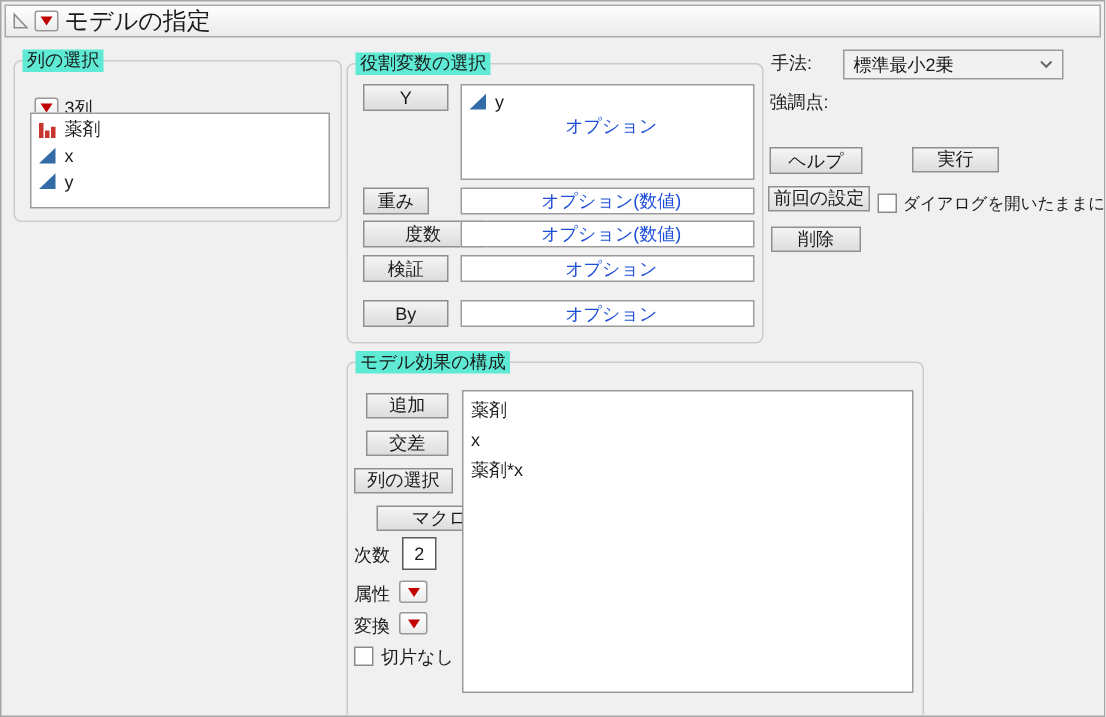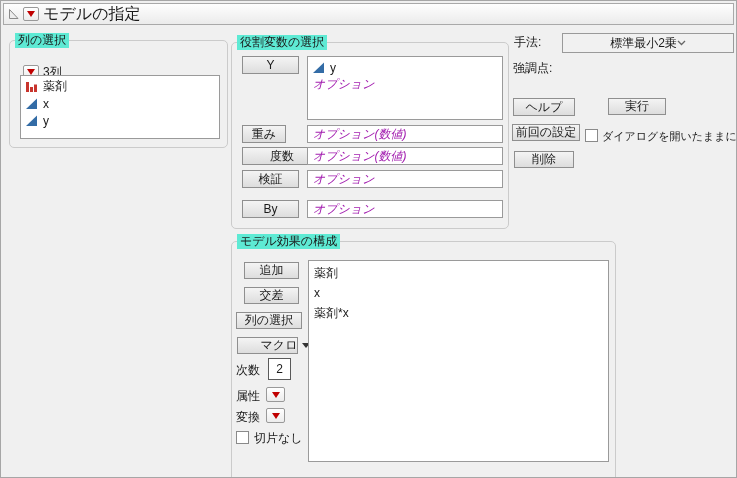--- a/index.html
+++ b/index.html
@@ -22,21 +22,21 @@
   .tri-red{width:0;height:0;border-left:4px solid transparent;border-right:4px solid transparent;border-top:6px solid #c00000;}
   .tri-dark{width:0;height:0;border-left:4px solid transparent;border-right:4px solid transparent;border-top:5px solid #333;margin-left:5px;}
   .groupbox{position:absolute;box-sizing:border-box;border:1px solid #cbcbcb;border-radius:5px;}
   .glabel{position:absolute;top:-8px;left:5px;background:#5eead4;padding:0 3px;line-height:15px;white-space:nowrap;}
   .btn{
     position:absolute;box-sizing:border-box;border:1px solid #8f8f8f;
     background:linear-gradient(#f4f4f4,#dddddd);
     display:flex;align-items:center;justify-content:center;white-space:nowrap;cursor:default;
   }
   .white-box{position:absolute;box-sizing:border-box;background:#ffffff;border:1px solid #9a9a9a;overflow:hidden;}
-  .ph{color:#a21caf;font-style:italic;white-space:nowrap;}
+  .ph{color:#1d4ed8;white-space:nowrap;text-align:center;}
   .ph-line{line-height:17px;padding-left:5px;}
   .col-item{display:flex;align-items:center;gap:5px;height:17px;padding-left:4px;white-space:nowrap;}
   .fx-item{line-height:20px;padding-left:5px;white-space:nowrap;}
   .dd{
     position:absolute;box-sizing:border-box;background:#f1f1f1;border:1px solid #9a9a9a;
     display:flex;align-items:center;justify-content:space-between;padding:0 6px;white-space:nowrap;
   }
   .chk{position:absolute;width:13px;height:13px;box-sizing:border-box;background:#fff;border:1px solid #8a8a8a;}
   .lbl{position:absolute;line-height:15px;white-space:nowrap;}
   .numbox{position:absolute;box-sizing:border-box;background:#fff;border:1px solid #5a5a5a;display:flex;align-items:center;justify-content:center;}
@@ -139,21 +139,21 @@
 
     <div class="btn" style="left:12px;top:20px;width:55px;height:17px;">
       <span>追加</span>
     </div>
     <div class="btn" style="left:12px;top:45px;width:55px;height:17px;">
       <span>交差</span>
     </div>
     <div class="btn" style="left:4px;top:70px;width:66px;height:17px;">
       <span>列の選択</span>
     </div>
-    <div class="btn" style="left:5px;top:95px;width:61px;height:17px;padding-left:36px;">
+    <div class="btn" style="left:19px;top:95px;width:61px;height:17px;padding-left:36px;">
       <span>マクロ</span>
       <span class="tri-dark"></span>
     </div>
 
     <span class="lbl" style="left:4px;top:121px;">次数</span>
     <div class="numbox" style="left:36px;top:116px;width:23px;height:22px;">
       <span>2</span>
     </div>
 
     <span class="lbl" style="left:4px;top:147px;">属性</span>
@@ -170,21 +170,21 @@
     <span class="lbl" style="left:22px;top:189px;">切片なし</span>
 
     <div class="white-box" style="left:76px;top:18px;width:301px;height:202px;padding-top:2px;">
       <div class="fx-item">薬剤</div>
       <div class="fx-item">x</div>
       <div class="fx-item">薬剤*x</div>
     </div>
   </div>
 
   <span class="lbl" style="left:513px;top:34px;">手法:</span>
-  <div class="dd" style="left:561px;top:32px;width:172px;height:20px;justify-content:center;">
+  <div class="dd" style="left:561px;top:32px;width:147px;height:20px;">
     <span>標準最小2乗</span>
     <svg width="9" height="6" viewBox="0 0 9 6">
       <polyline points="1,1 4.5,4.5 8,1" fill="none" stroke="#666" stroke-width="1.3"></polyline>
     </svg>
   </div>
 
   <span class="lbl" style="left:512px;top:60px;">強調点:</span>
 
   <div class="btn" style="left:512px;top:97px;width:62px;height:18px;">
     <span>ヘルプ</span>

